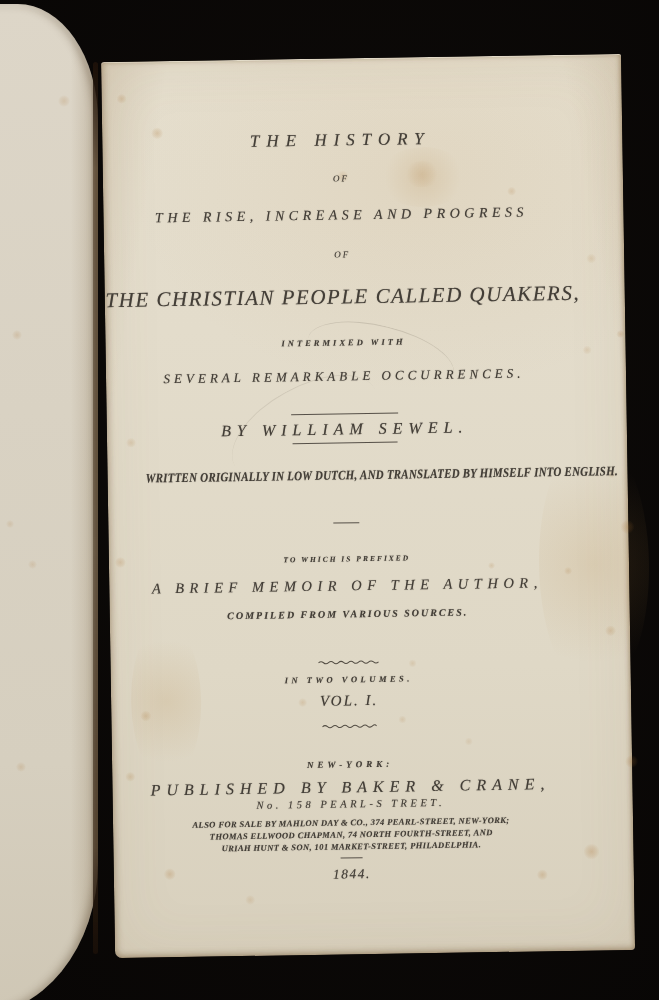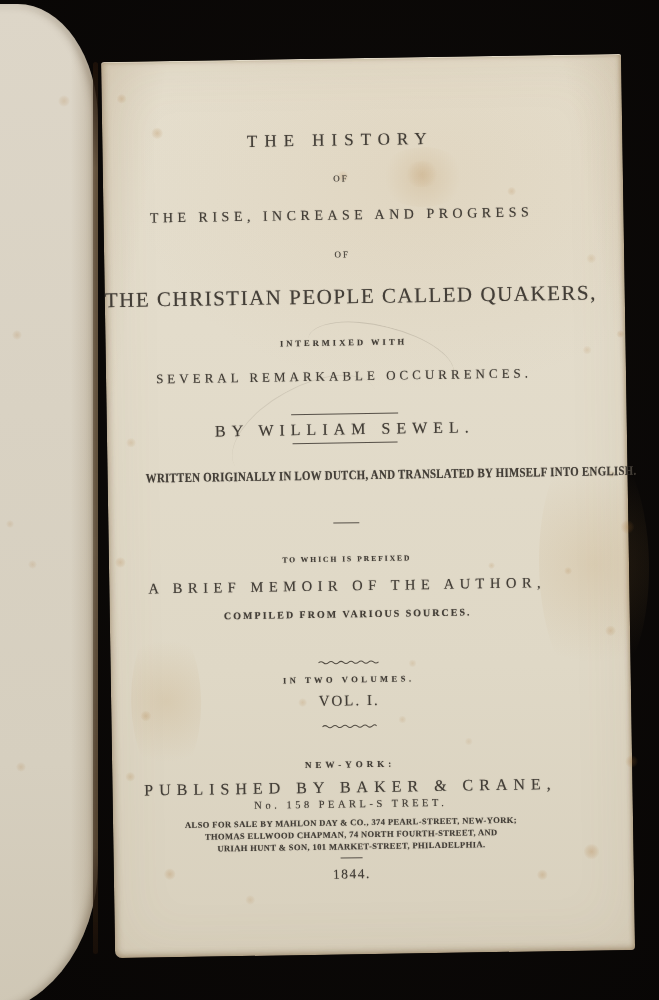--- a/index.html
+++ b/index.html
@@ -3,21 +3,21 @@
 <meta charset="utf-8">
 <style>
   html,body{margin:0;padding:0;}
   body{
     width:659px;height:1000px;
     background:#0a0807;
     overflow:hidden;
     font-family:"Liberation Serif","DejaVu Serif",serif;
     position:relative;
   }
-  .photo{position:absolute;inset:0;background:radial-gradient(ellipse at 55% 45%, #0e0b09 0%, #080605 100%);}
+  .photo{position:absolute;inset:0;background:radial-gradient(ellipse at 55% 45%, #0e0b09 0%, #080605 100%);font-style:italic;}
 
   
   .facing-page{
     position:absolute;left:-26px;top:4px;width:124px;height:1012px;
     background:
       linear-gradient(90deg, rgba(120,100,70,.20) 0%, rgba(0,0,0,0) 18%),
       linear-gradient(270deg, rgba(60,40,20,.55) 0%, rgba(120,95,60,.18) 6%, rgba(0,0,0,0) 22%),
       linear-gradient(180deg, #ddd6c8 0%, #d9d2c3 40%, #d6cfbf 75%, #cfc7b5 100%);
     border-radius:0 110px 170px 0 / 0 160px 210px 0;
     box-shadow: inset -4px 0 8px rgba(70,50,25,.35), inset 0 3px 3px rgba(255,252,240,.35);

